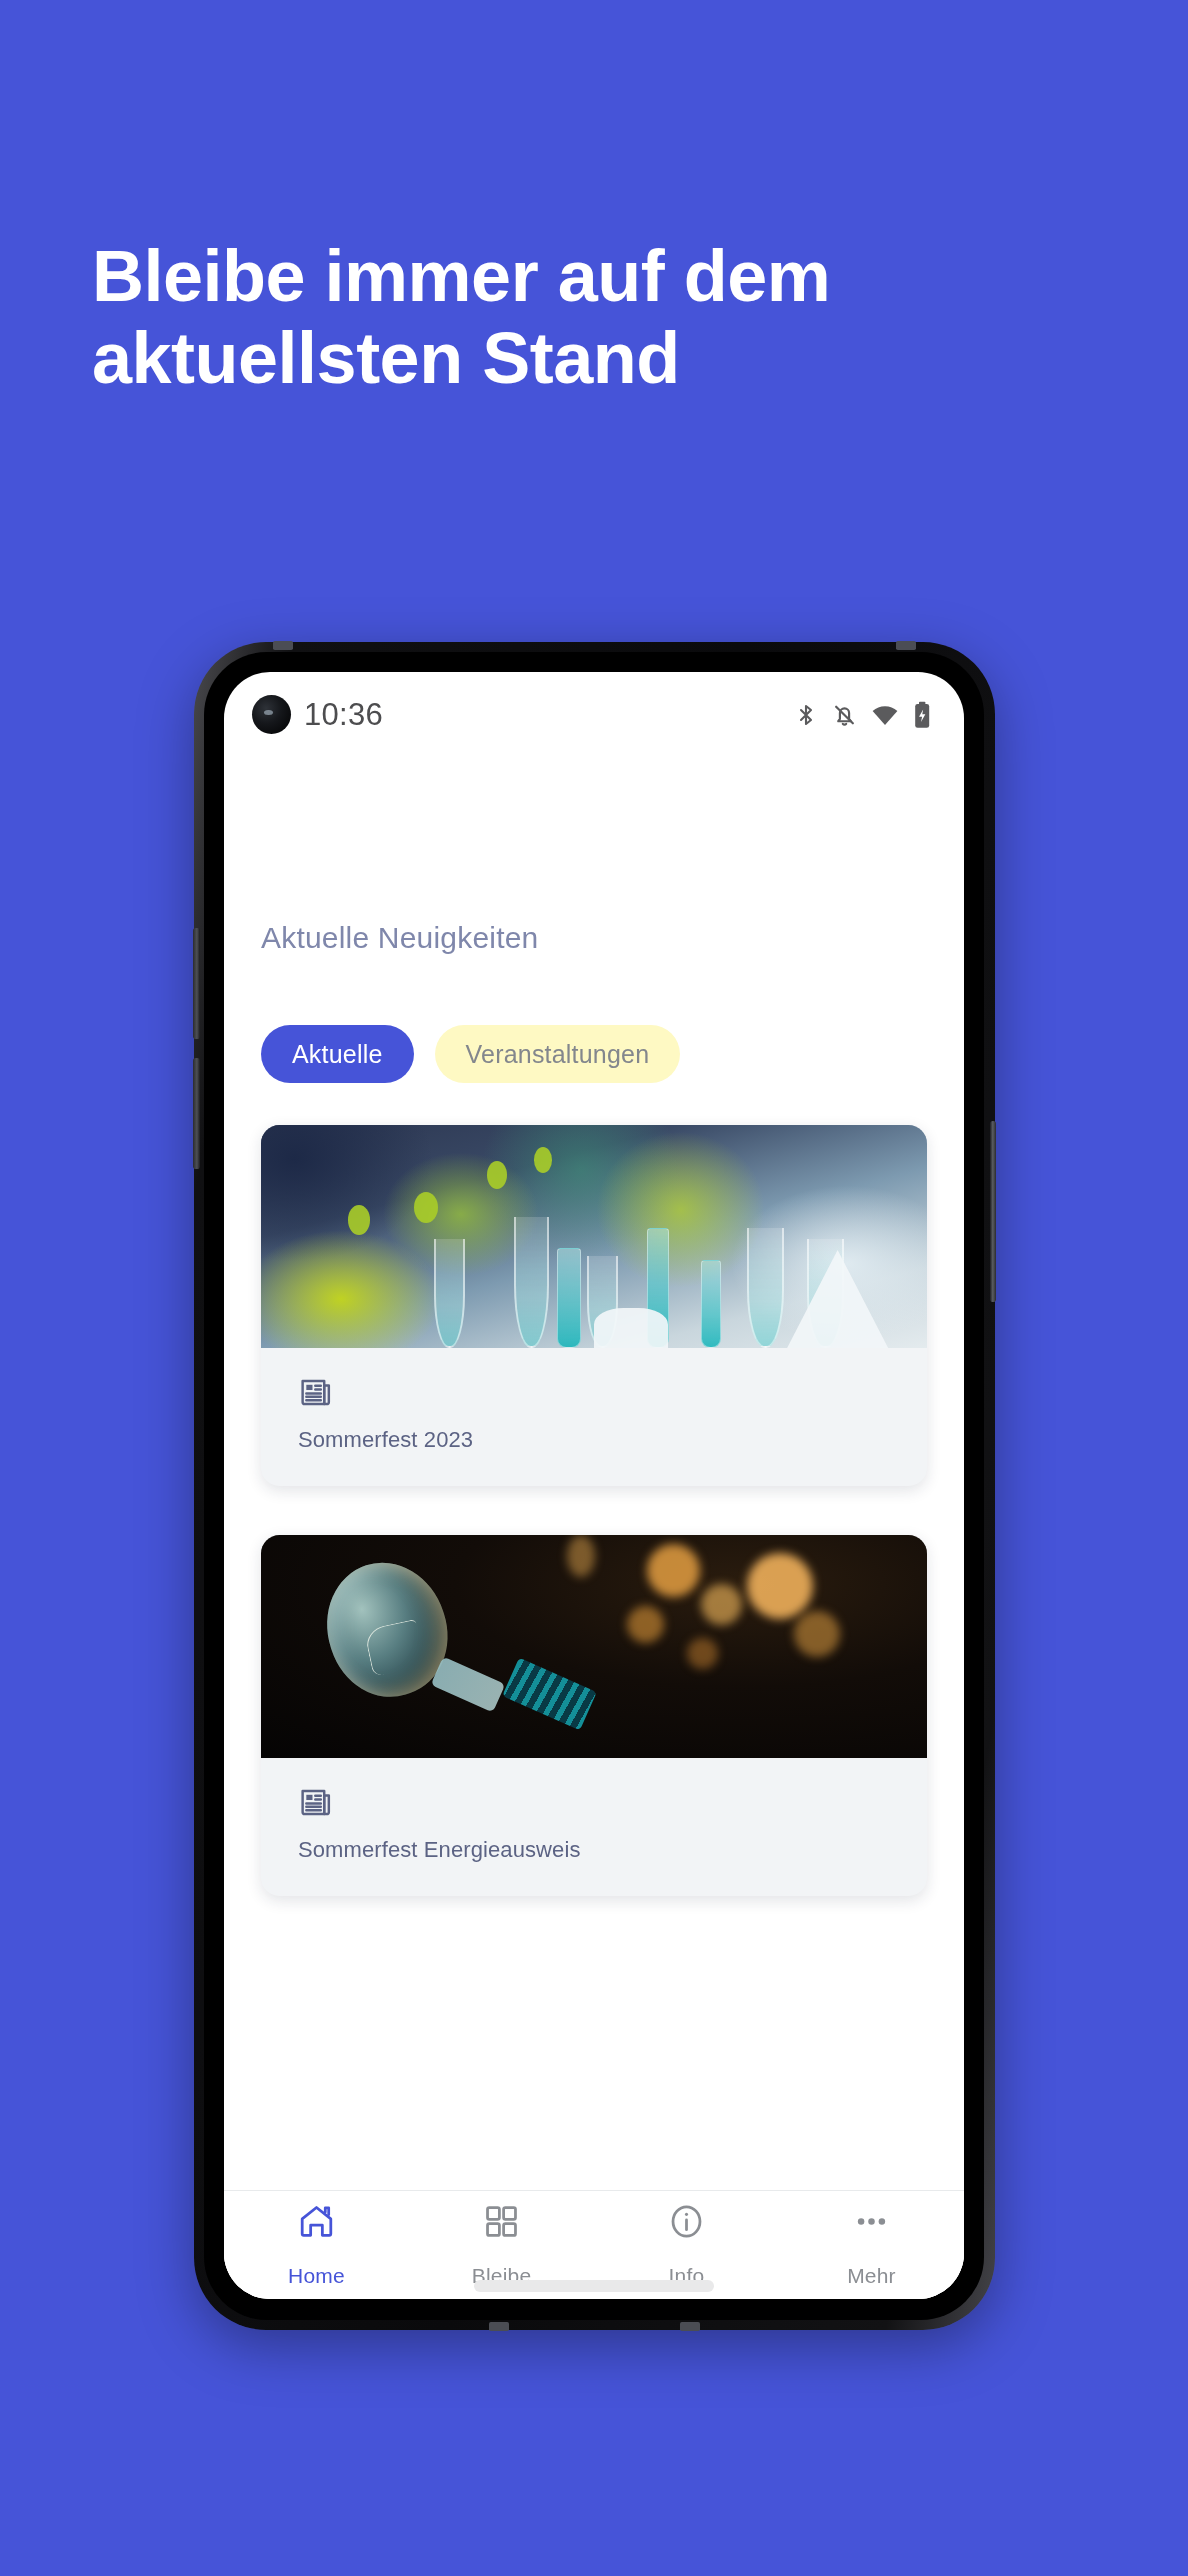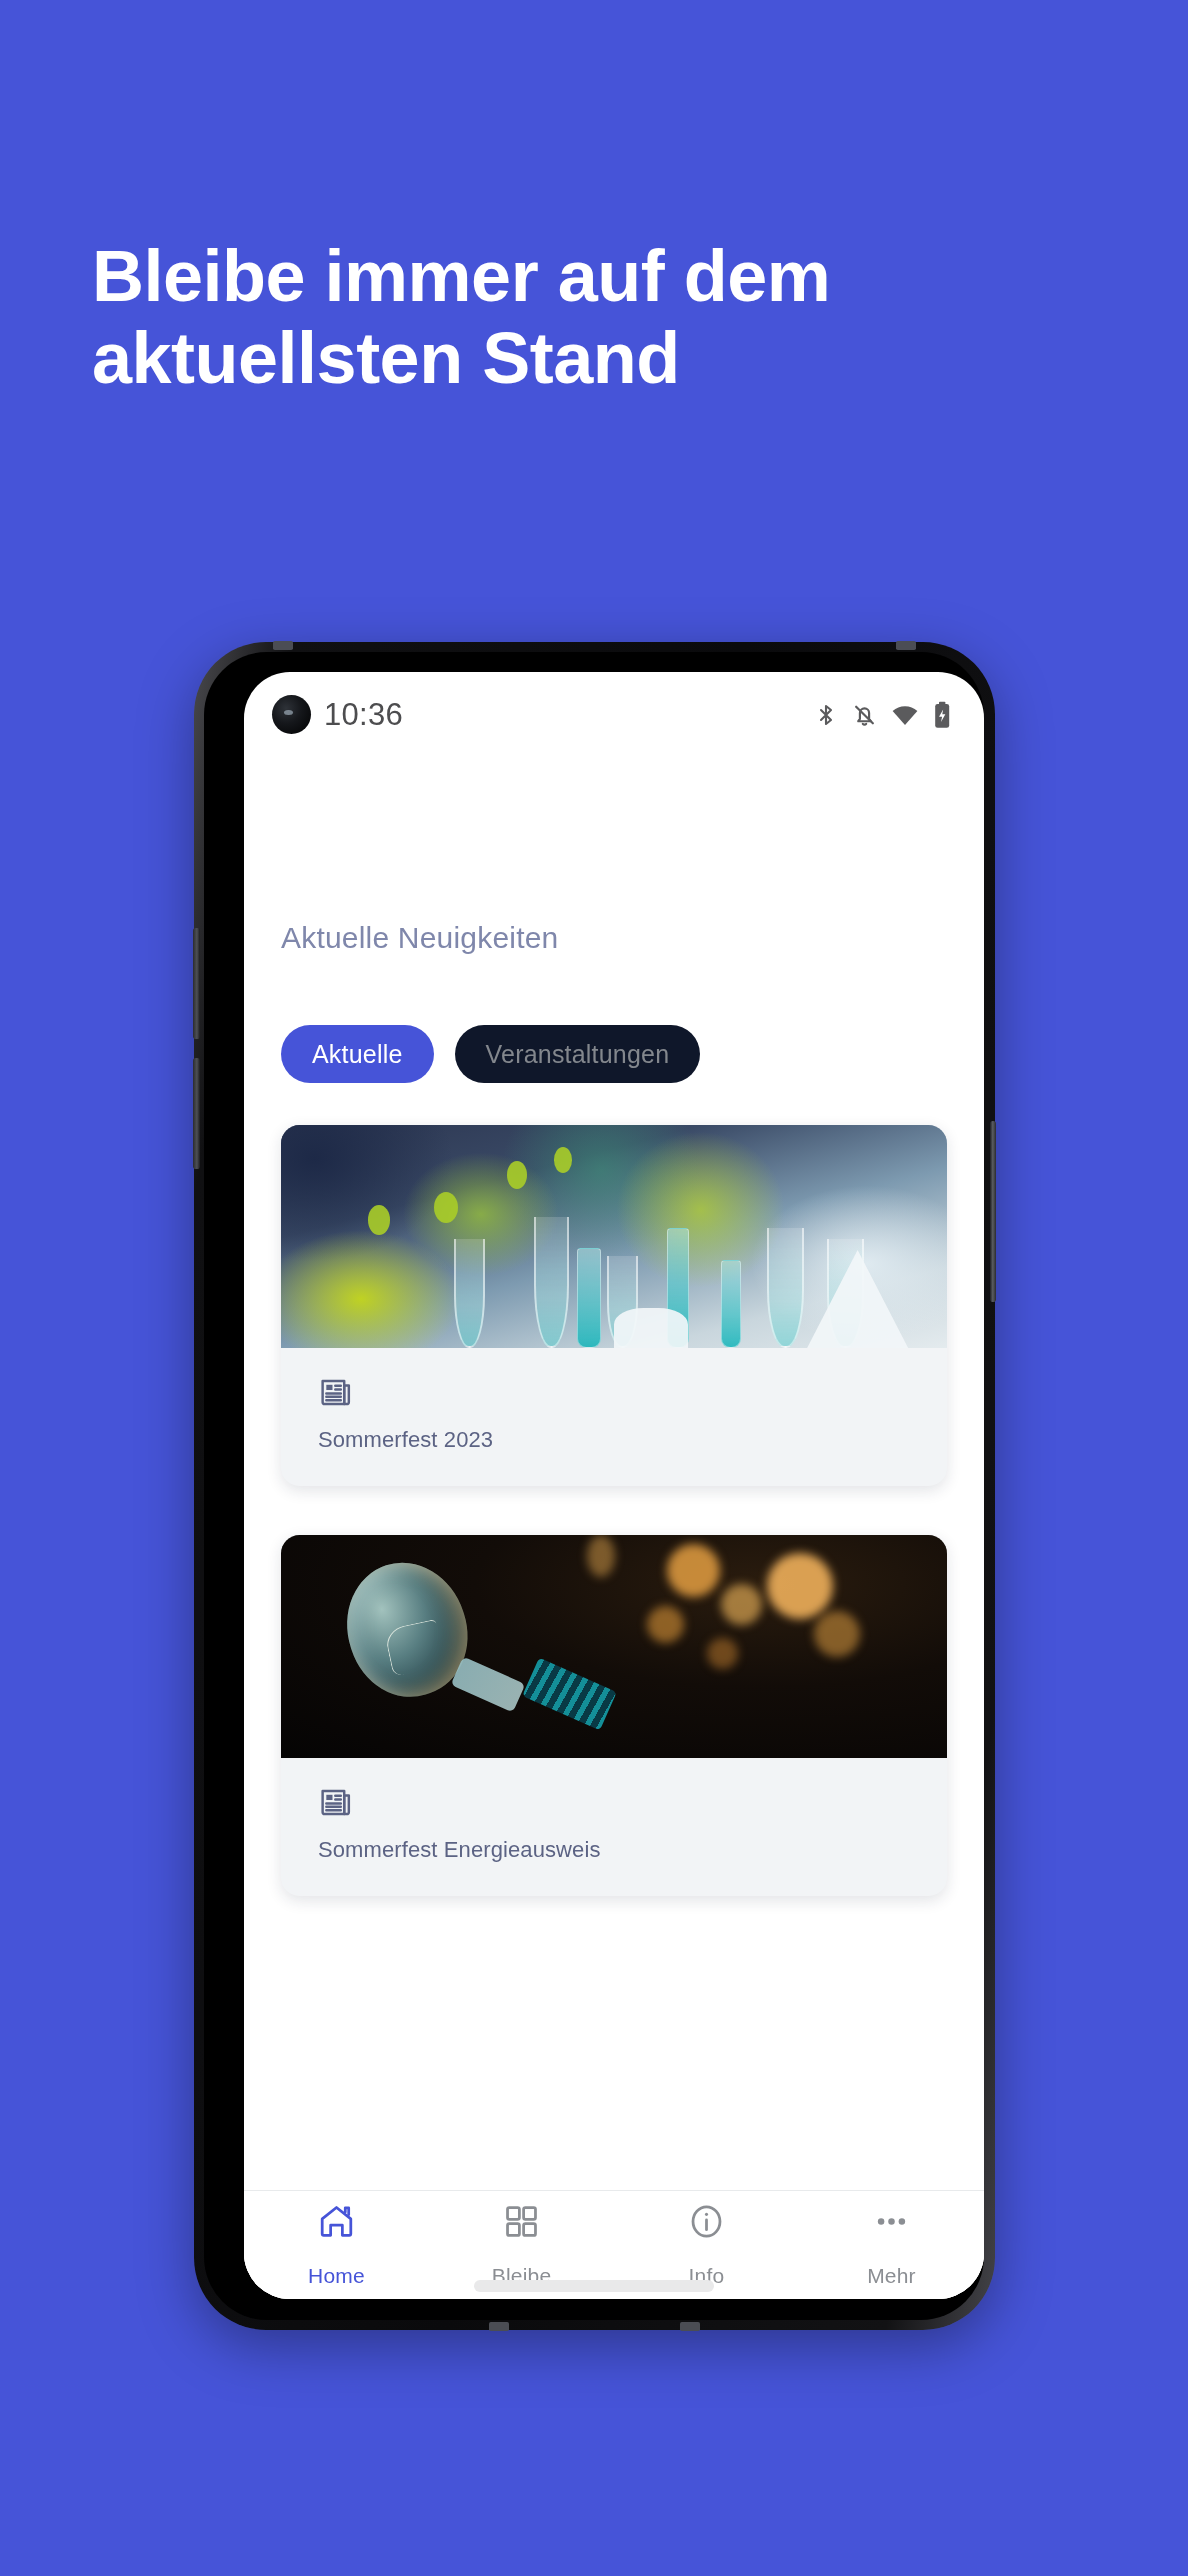--- a/index.html
+++ b/index.html
@@ -33,21 +33,20 @@
   .phone-inner {
     position:absolute; left:10px; top:10px;
     width:780px; height:1668px;
     background:#000; border-radius:63px;
   }
   .screen {
     position:absolute; left:20px; top:20px;
     width:740px; height:1627px;
     background:#ffffff; border-radius:46px;
     overflow:hidden;
-    margin-left:20px;
   }
 
   
   .btn-vol-up, .btn-vol-dn, .btn-power {
     position:absolute; width:6.4px; border-radius:2.8px;
     background:linear-gradient(90deg,#2b2b30,#4e5055 55%,#1c1c20);
   }
   .btn-vol-up { left:-0.9px; top:286px; height:111px; }
   .btn-vol-dn { left:-0.9px; top:416px; height:111px; }
   .btn-power  { right:-0.9px; top:479px; height:181px;
@@ -89,21 +88,21 @@
     font-size:30px; color:#7f87ab; font-weight:400; letter-spacing:0.2px;
   }
 
   .chips { position:absolute; left:37px; top:268px; display:flex; gap:21px; }
   .chip {
     border-radius:37px; padding:0 31px; height:58px;
     display:flex; align-items:center; justify-content:center;
     font-size:25px; letter-spacing:0.2px;
   }
   .chip.active { background:#4654d8; color:#ffffff; }
-  .chip.inactive { background:#0f172a; color:#83878d; }
+  .chip.inactive { background:#fef9c3; color:#83878d; }
 
   
   .cards { position:absolute; left:37px; top:368px; width:666px; }
   .card {
     width:666px; border-radius:18.4px; background:#f2f4f6;
     box-shadow:0 4.6px 14.7px rgba(25,30,60,.12);
     overflow:hidden; margin-bottom:49px;
   }
   .card-photo { width:100%; height:223px; position:relative; overflow:hidden; }
   .card-label { padding:26px 37px 33px 37px; }

